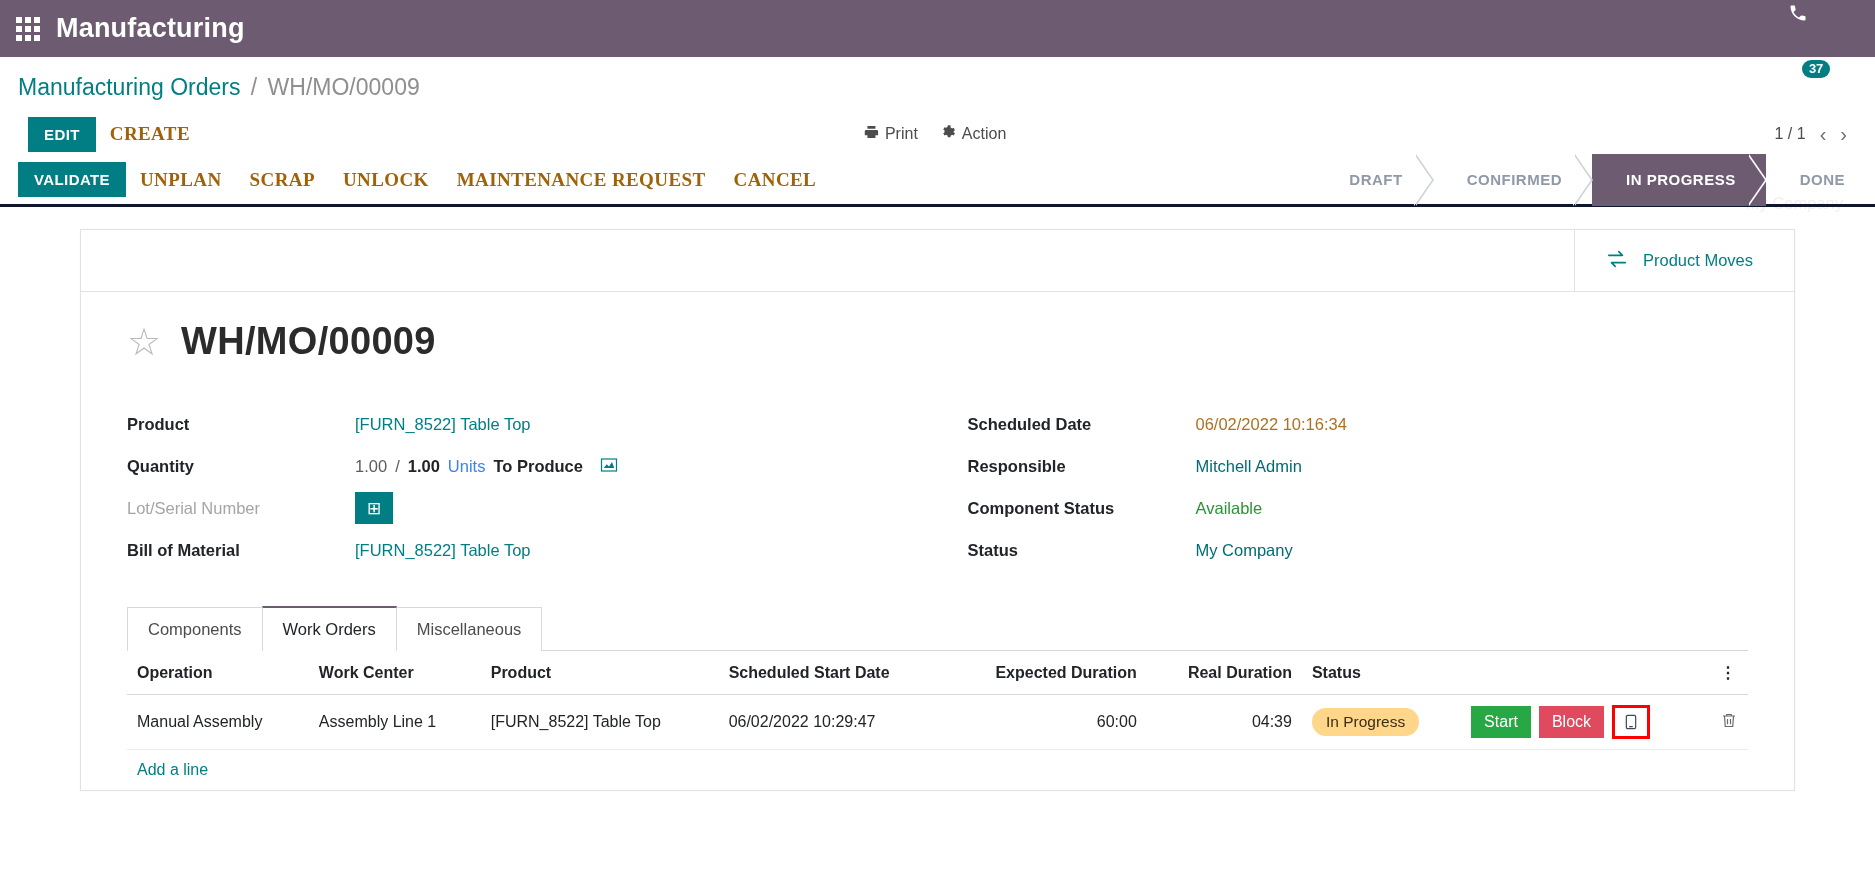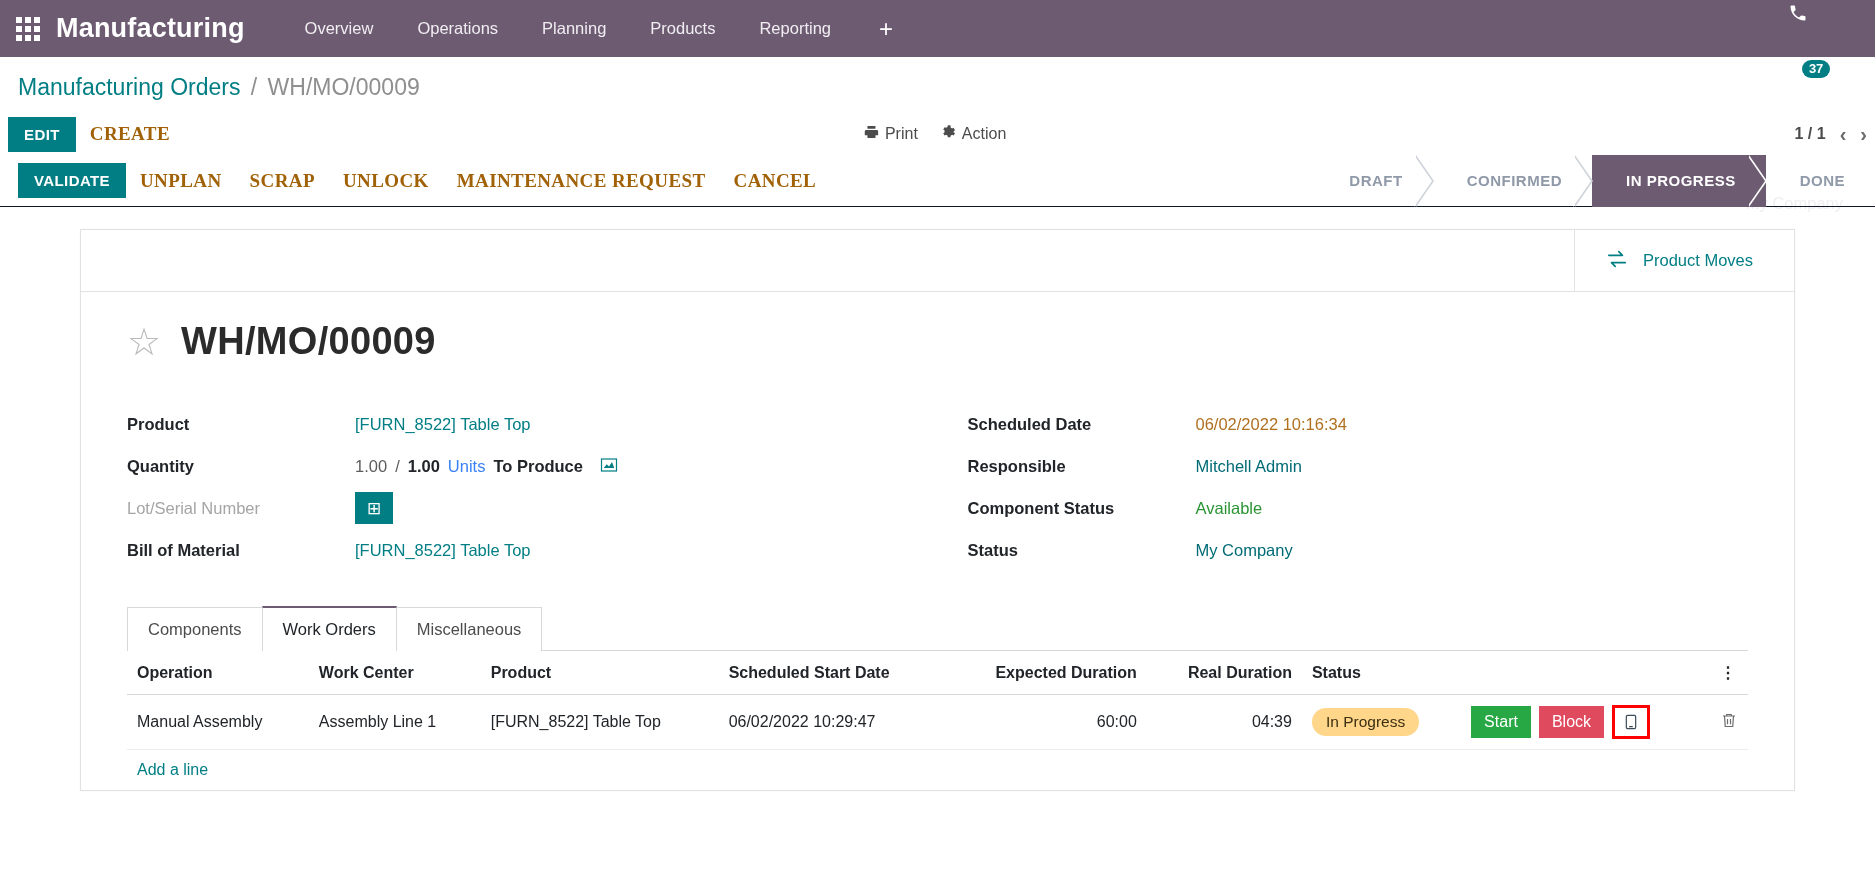--- a/index.html
+++ b/index.html
@@ -150,21 +150,21 @@
     white-space: nowrap;
   }
   .bc-root { color: #017e84; cursor: pointer; }
   .bc-sep { color: #8f8f8f; margin: 0 4px; }
   .bc-current { color: #8f8f8f; }
 
   
   .cp-row1 {
     display: flex;
     align-items: center;
-    padding: 0 8px;
+    padding: 0 28px;
     height: 42px;
     position: relative;
   }
   .btn-solid {
     background: #017e84;
     color: #fff;
     border: none;
     font-size: 15px;
     font-weight: bold;
     letter-spacing: .4px;
@@ -200,31 +200,30 @@
     cursor: pointer;
     white-space: nowrap;
   }
   .pager {
     margin-left: auto;
     display: flex;
     align-items: center;
     gap: 14px;
     color: #4c4c4c;
     font-size: 16px;
-    font-weight: bold;
   }
   .pager-arrow { cursor: pointer; font-size: 20px; color: #6b6b6b; line-height: 1; }
 
   
   .cp-row2 {
     display: flex;
     align-items: center;
     padding: 0 0 0 18px;
     height: 52px;
-    border-bottom: 1px solid #0f172a;
+    border-bottom: 3px solid #0f172a;
     position: relative;
   }
   .cp-row2 .btns { display: flex; align-items: center; }
   .statusbar {
     margin-left: auto;
     display: flex;
     align-items: stretch;
     height: 52px;
   }
   .stage {
@@ -504,28 +503,20 @@
         <i></i>
         <i></i>
         <i></i>
         <i></i>
         <i></i>
         <i></i>
         <i></i>
       </div>
   </div>
   <div class="brand">Manufacturing</div>
-  <div class="nav-links">
-    <a href="#">Overview</a>
-    <a href="#">Operations</a>
-    <a href="#">Planning</a>
-    <a href="#">Products</a>
-    <a href="#">Reporting</a>
-    <span class="nav-plus">+</span>
-  </div>
 
   <div class="nav-right">
     <div class="nav-icon">
       <svg width="21" height="21" viewBox="0 0 24 24" fill="#ffffff">
         <path d="M12 2c-1.1 0-2 .9-2 2 0 .35.09.68.25.96l-1.1.64A3.99 3.99 0 0 0 8 9H6V7H4v2H2v2h2v2H2v2h2v2h2v-2h2.2A4 4 0 0 0 11 19.9V12h2v7.9a4 4 0 0 0 2.8-2.9H18v2h2v-2h2v-2h-2v-2h2v-2h-2V9h2V7h-2v2h-2a3.99 3.99 0 0 0-1.15-3.4l-1.1-.64c.16-.28.25-.61.25-.96 0-1.1-.9-2-2-2h-2z"></path>
       </svg>
     </div>
     <div class="nav-icon">
       <svg width="24" height="21" viewBox="0 0 24 24" fill="#ffffff">
         <path d="M4 3h11a2 2 0 0 1 2 2v6a2 2 0 0 1-2 2H8l-4 3v-3a2 2 0 0 1-2-2V5a2 2 0 0 1 2-2z"></path>

